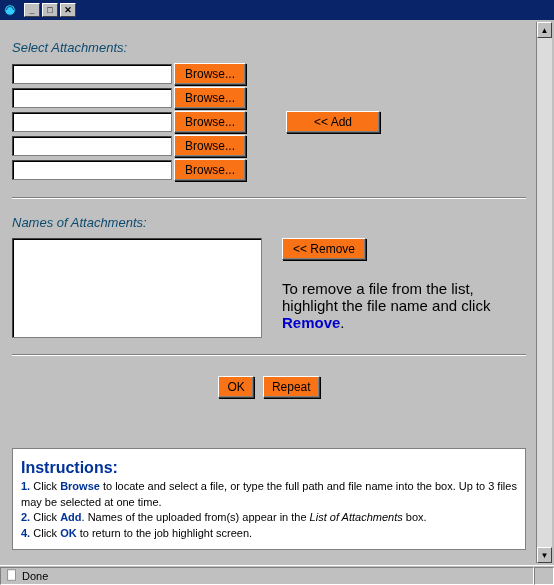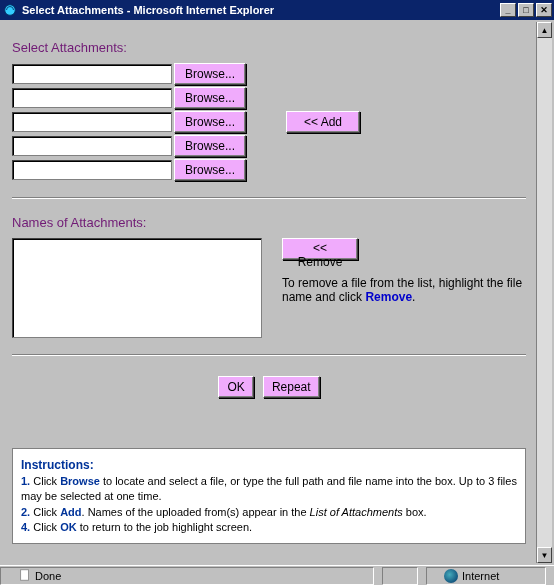--- a/index.html
+++ b/index.html
@@ -74,107 +74,108 @@
     border: 1px solid #fff;
     border-right-color: #404040;
     border-bottom-color: #404040;
     display: flex;
     align-items: center;
     justify-content: center;
     font-size: 8px;
   }
   .scroll-track { flex: 1; background: #dcdcdc; }
   .section-label {
-    color: #701a75;
+    color: #0c4a6e;
     font-size: 13px;
     margin: 8px 0 8px 0;
+    font-style: italic;
   }
   .file-row {
     display: flex;
     align-items: center;
     margin-bottom: 2px;
   }
   .file-input {
     width: 160px;
     height: 20px;
     border: 1px solid #808080;
     border-top-color: #404040;
     border-left-color: #404040;
     background: #fff;
     box-shadow: inset 1px 1px 0 #000;
     padding: 0 2px;
   }
   .btn {
-    background: #f0abfc;
+    background: #f97316;
     border: 1px solid #fff;
     border-right-color: #404040;
     border-bottom-color: #404040;
     box-shadow: 1px 1px 0 #000, inset -1px -1px 0 #808080;
     padding: 2px 8px;
     font-size: 12px;
     font-family: Arial;
     cursor: pointer;
     height: 22px;
   }
   .browse-btn {
     width: 72px;
     margin-left: 2px;
   }
-  .add-btn { margin-left: 40px; width: 74px; }
+  .add-btn { margin-left: 40px; width: 94px; }
   .hr {
     border: none;
     border-top: 1px solid #808080;
     border-bottom: 1px solid #fff;
     margin: 16px 0;
   }
   .attach-row { display: flex; }
   .attach-list {
     width: 250px;
     height: 100px;
     background: #fff;
     border: 1px solid #808080;
     border-top-color: #404040;
     border-left-color: #404040;
     box-shadow: inset 1px 1px 0 #000;
   }
   .remove-col { margin-left: 20px; flex: 1; }
-  .remove-btn { width: 76px; }
-  .remove-text { font-size: 12px; margin-top: 8px; color: #000; }
+  .remove-btn { width: 84px; }
+  .remove-text { font-size: 15px; margin-top: 20px; color: #000; }
   .remove-text .link { color: #0000cc; font-weight: bold; }
   .btn-row { text-align: center; margin: 20px 0; }
   .instructions {
     background: #fff;
     border: 1px solid #808080;
     padding: 8px;
     font-size: 11px;
     line-height: 1.4;
   }
-  .instructions-title { color: #003399; font-weight: bold; font-size: 12px; }
+  .instructions-title { color: #003399; font-weight: bold; font-size: 16px; }
   .instructions b.num { color: #003399; }
   .instructions b.action { color: #003399; }
   .instructions i { font-style: italic; }
   .statusbar {
     height: 20px;
     background: #c0c0c0;
     border-top: 1px solid #fff;
     display: flex;
     align-items: center;
     font-size: 11px;
   }
   .status-cell {
     border: 1px solid #808080;
     border-top-color: #808080;
     border-left-color: #808080;
     border-right-color: #fff;
     border-bottom-color: #fff;
     height: 18px;
     display: flex;
     align-items: center;
-    padding: 0 17px;
-    margin-right: 8px;
+    padding: 0 4px;
+    margin-right: 0;
   }
   .status-done { flex: 1; }
   .status-globe { width: 120px; }
   .globe-icon {
     width: 14px; height: 14px;
     border-radius: 50%;
     background: radial-gradient(circle at 40% 40%, #4ab, #036);
     margin-right: 4px;
   }
   .ie-icon svg { width: 14px; height: 14px; }
@@ -182,21 +183,20 @@
 </head>
 <body>
 
 <div class="titlebar">
   <span class="titlebar-icon ie-icon">
     <svg viewBox="0 0 16 16">
         <circle cx="8" cy="8" r="6" fill="#3cf" stroke="#036"></circle>
         <path d="M4 8 a4 4 0 0 1 8 0" fill="none" stroke="#036"></path>
       </svg>
   </span>
-  <span class="titlebar-text">Select Attachments - Microsoft Internet Explorer</span>
   <div class="sysbtn">_</div>
   <div class="sysbtn">□</div>
   <div class="sysbtn">✕</div>
 </div>
 
 <div class="inner-border">
   <div class="content-scroll">
     <div class="content">
 
       <div class="section-label">Select Attachments:</div>
@@ -266,17 +266,13 @@
 <div class="statusbar">
   <div class="status-cell status-done">
     <span class="ie-icon">
       <svg viewBox="0 0 16 16">
           <rect x="3" y="2" width="9" height="12" fill="#fff" stroke="#888"></rect>
         </svg>
     </span>
     &nbsp;<span>Done</span>
   </div>
   <div class="status-cell" style="width:20px"></div>
-  <div class="status-cell status-globe">
-    <span class="globe-icon"></span>
-    <span>Internet</span>
-  </div>
 </div>
 
 </body></html>

